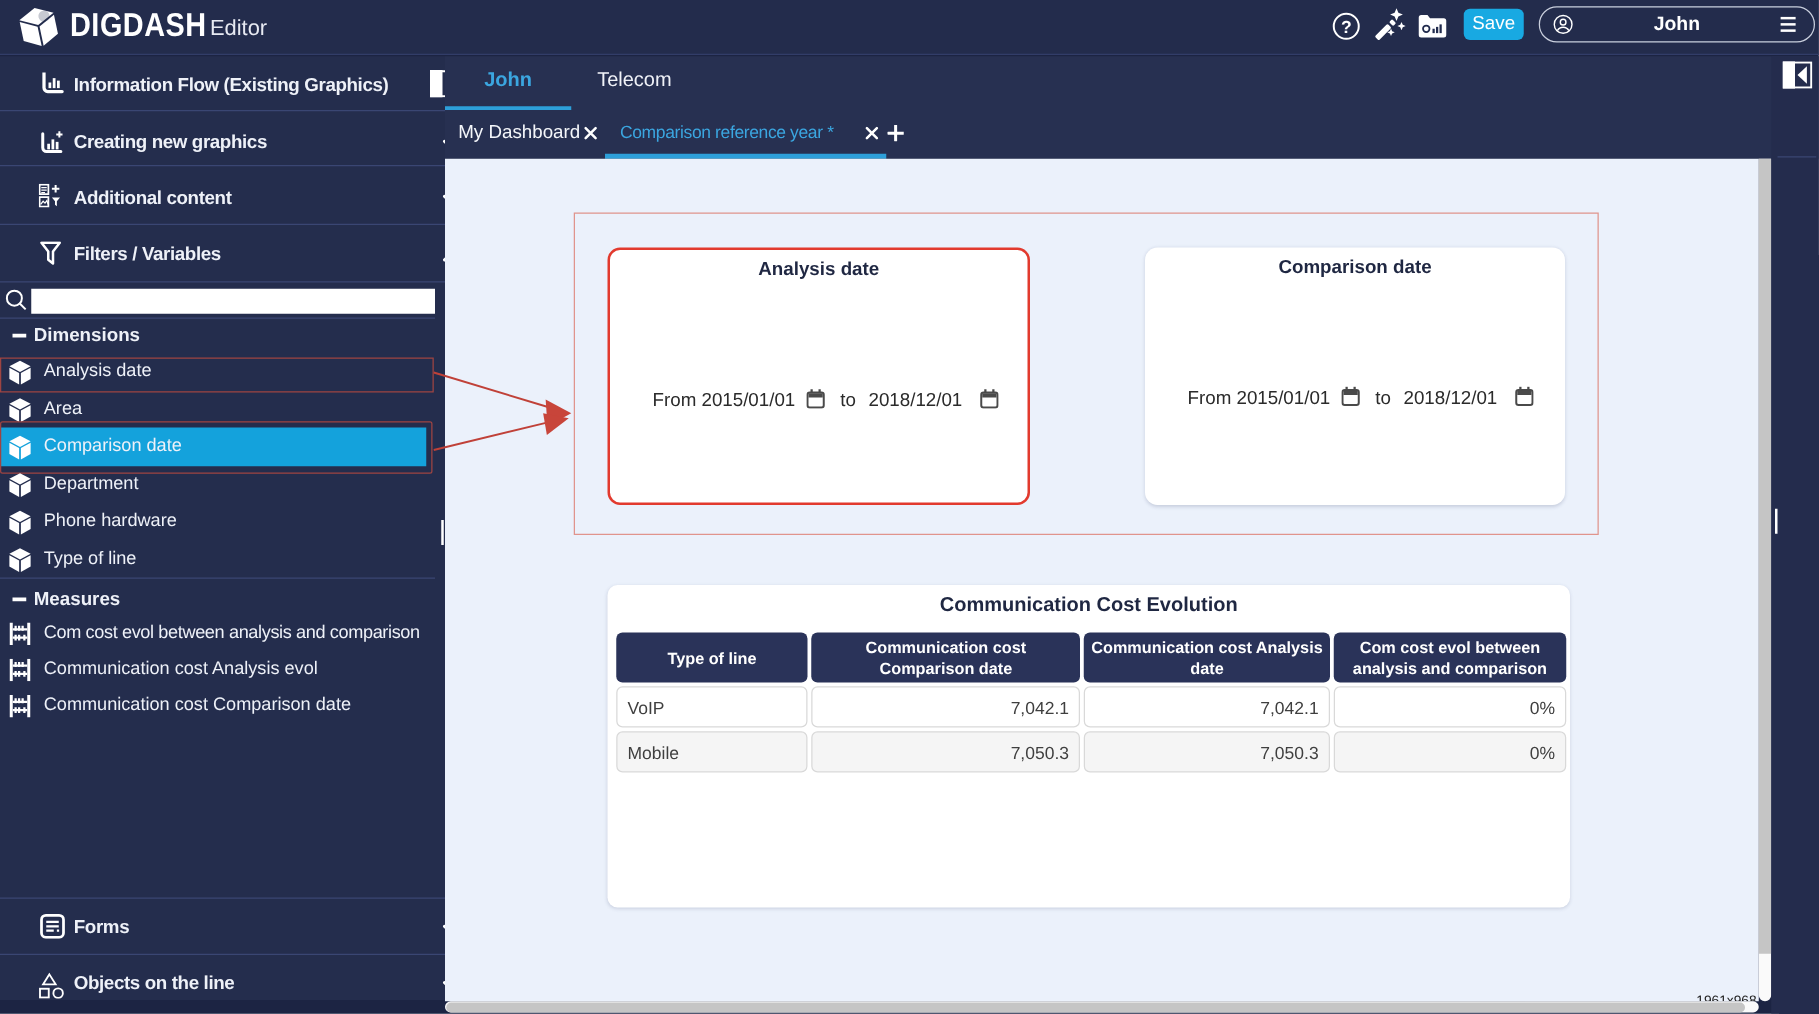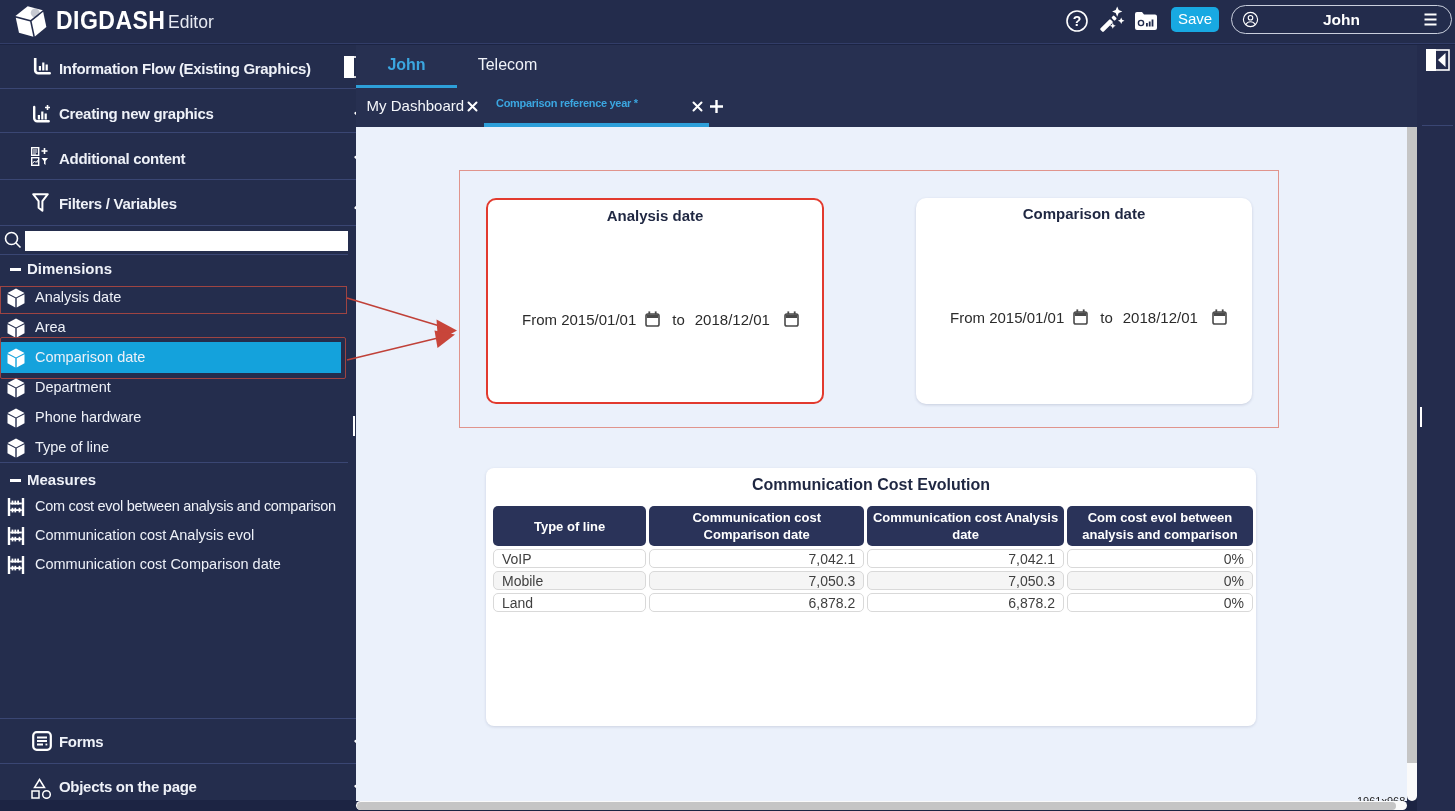--- a/index.html
+++ b/index.html
@@ -32,21 +32,21 @@
 
 .content { position:absolute; left:356px; top:127px; width:1051px; height:674px; background:#ebf1fb; overflow:hidden; }
 .redbox { position:absolute; left:103px; top:43px; width:820px; height:258px; border:1px solid #e0948c; }
 .card { position:absolute; background:#fff; border-radius:10px; }
 .card .title { position:absolute; left:0; right:0; top:7px; text-align:center; font-size:15px; font-weight:bold; color:#1f2742; }
 .daterow { position:absolute; left:34px; top:109px; font-size:15px; color:#2b2b2b; white-space:nowrap; }
 .tablecard { position:absolute; left:130px; top:341px; width:770px; height:258px; background:#fff; border-radius:8px; box-shadow:0 1px 3px rgba(60,70,110,0.18); }
 .tablecard .title { position:absolute; left:0; right:0; top:8px; text-align:center; font-size:16px; font-weight:bold; color:#1f2742; }
 table.grid { position:absolute; left:4px; top:35px; border-collapse:separate; border-spacing:3px; }
 table.grid th { background:#2a3359; color:#fff; font-size:13px; font-weight:bold; border-radius:5px; height:40px; line-height:17px; padding:0 2px; white-space:nowrap; }
-table.grid td { border:1px solid #d9d9d9; border-radius:5px; height:19px; font-size:14px; color:#3f3f3f; padding:0 8px; background:#fff; }
+table.grid td { border:1px solid #d9d9d9; border-radius:5px; height:33px; font-size:14px; color:#3f3f3f; padding:0 8px; background:#fff; }
 table.grid tr.alt td { background:#f5f5f5; }
 td.num { text-align:right; }
 
 .vtrack { position:absolute; left:1407px; top:127px; width:10px; height:674px; background:#fafafa; border-radius:0 0 5px 5px; }
 .vthumb { position:absolute; left:1407px; top:127px; width:10px; height:636px; background:#c5c5c5; }
 .htrack { position:absolute; left:356px; top:801px; width:1051px; height:9px; background:#fafafa; border-radius:5px; }
 .hthumb { position:absolute; left:357px; top:801.5px; width:1039px; height:8px; background:#c5c5c5; border-radius:5px; }
 .rightstrip { position:absolute; left:1417px; top:45px; width:38px; height:766px; background:#242c4d; }
 </style>
 </head>
@@ -284,37 +284,37 @@
       </svg>
   </div>
   <div class="sep" style="top:718px"></div>
 
   <div class="srow" style="top:720.5px;height:36px;">
     <svg width="22" height="21" viewBox="0 0 22 21" style="position:absolute;left:7px;top:12px">
       <polygon points="8.5,1.5 13.5,9.5 3.5,9.5" fill="none" stroke="#fff" stroke-width="1.5"></polygon>
       <rect x="1" y="13" width="7" height="7" fill="none" stroke="#fff" stroke-width="1.5"></rect>
       <circle cx="15.5" cy="16.5" r="3.8" fill="none" stroke="#fff" stroke-width="1.5"></circle>
     </svg>
-    <div class="t" style="top:12px">Objects on the page</div>
+    <div class="t" style="top:12px">Objects on the line</div>
     <svg class="chev" width="17" height="11" viewBox="0 0 17 11" style="top:16px">
         <path d="M2 2 l6.5 6 6.5-6" fill="none" stroke="#fff" stroke-width="3" stroke-linecap="round" stroke-linejoin="round"></path>
       </svg>
   </div>
 </div>
 
 <div class="mainheader">
   <div class="ptab" style="left:0;width:101px;color:#3ba6e0;font-weight:bold;">John</div>
   <div class="ptab" style="left:101px;width:101px;color:#f0f2f8;">Telecom</div>
   <div class="ptab-line"></div>
   <div class="dtab-line"></div>
   <div class="dtab" style="position:absolute;left:10.6px;top:52px;color:#f4f6fa;font-size:15px">My Dashboard</div>
   <svg width="11" height="11" viewBox="0 0 11 11" style="position:absolute;left:111px;top:56px">
       <path d="M1.5 1.5 L9.5 9.5 M9.5 1.5 L1.5 9.5" stroke="#fff" stroke-width="2" stroke-linecap="round"></path>
     </svg>
-  <div class="dtab" style="position:absolute;left:140px;top:52px;color:#3ba6e0;font-weight:bold;font-size:11px;letter-spacing:-0.3px">Comparison reference year *</div>
+  <div class="dtab" style="position:absolute;left:140px;top:52px;color:#3ba6e0;font-weight:normal;font-size:14px;letter-spacing:-0.3px">Comparison reference year *</div>
   <svg width="11" height="11" viewBox="0 0 11 11" style="position:absolute;left:336px;top:56px">
       <path d="M1.5 1.5 L9.5 9.5 M9.5 1.5 L1.5 9.5" stroke="#fff" stroke-width="2" stroke-linecap="round"></path>
     </svg>
   <svg width="13" height="13" viewBox="0 0 13 13" style="position:absolute;left:354px;top:55px">
       <path d="M6.5 0.5 V12.5 M0.5 6.5 H12.5" stroke="#fff" stroke-width="2.4" stroke-linecap="round"></path>
     </svg>
 </div>
 
 <div class="content">
   <div class="redbox"></div>
@@ -361,26 +361,20 @@
             <td class="num">7,042.1</td>
             <td class="num">7,042.1</td>
             <td class="num">0%</td>
           </tr>
       <tr class="alt">
             <td>Mobile</td>
             <td class="num">7,050.3</td>
             <td class="num">7,050.3</td>
             <td class="num">0%</td>
           </tr>
-      <tr>
-            <td>Land</td>
-            <td class="num">6,878.2</td>
-            <td class="num">6,878.2</td>
-            <td class="num">0%</td>
-          </tr>
     </tbody>
       </table>
   </div>
   <div style="position:absolute;left:1001px;top:668px;font-size:11px;color:#222;">1961x968</div>
 </div>
 
 <div class="vtrack"></div>
 <div class="vthumb"></div>
 <div class="htrack"></div>
 <div class="hthumb"></div>

